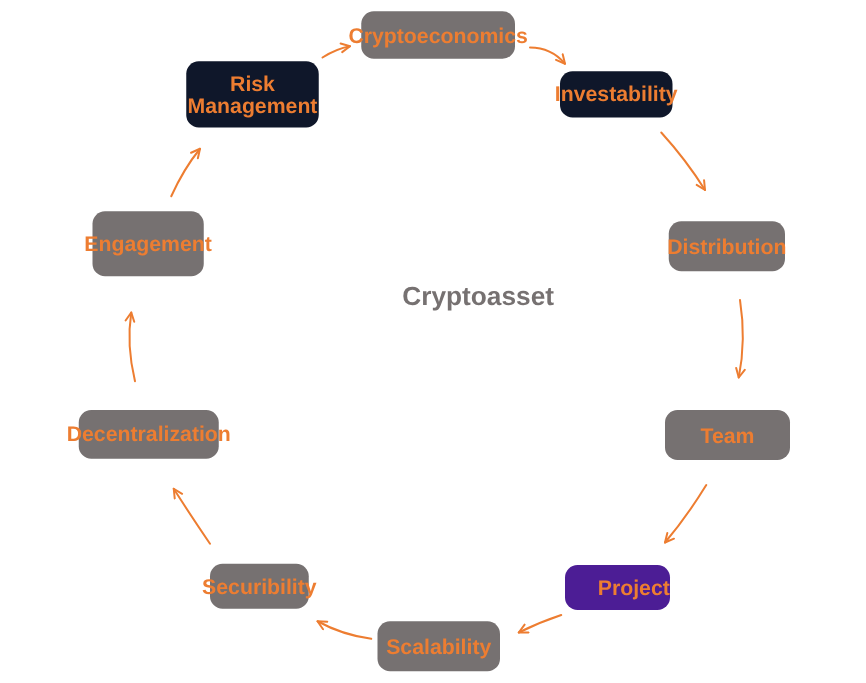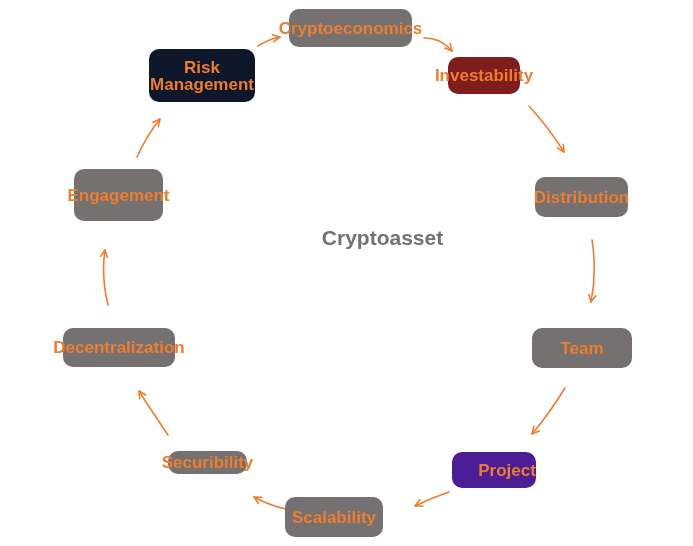--- a/index.html
+++ b/index.html
@@ -73,36 +73,36 @@
         <path d="M 108,305 Q 101,276 105,250" stroke="#ED7D31" marker-end="url(#arrowhead)"></path>
         <path d="M 137,157 Q 147,135 160,119" stroke="#ED7D31" marker-end="url(#arrowhead)"></path>
         <path d="M 258,46 Q 269,39 280,37" stroke="#ED7D31" marker-end="url(#arrowhead)"></path>
       </g>
   </svg>
 
   <div id="node-layer">
       <div class="node" style="left: 289px; top: 9px; width: 123px; height: 38px; background: rgb(118, 113, 113); color: rgb(237, 125, 49);">
         <span>Cryptoeconomics</span>
       </div>
-      <div class="node" style="left: 448px; top: 57px; width: 72px; height: 37px; background: #7f1d1d; color: rgb(237, 125, 49);">
+      <div class="node" style="left: 448px; top: 57px; width: 90px; height: 37px; background: #0f172a; color: rgb(237, 125, 49);">
         <span>Investability</span>
       </div>
       <div class="node" style="left: 535px; top: 177px; width: 93px; height: 40px; background: rgb(118, 113, 113); color: rgb(237, 125, 49);">
         <span>Distribution</span>
       </div>
       <div class="node" style="left: 532px; top: 328px; width: 100px; height: 40px; background: rgb(118, 113, 113); color: rgb(237, 125, 49);">
         <span>Team</span>
       </div>
       <div class="node" style="left: 452px; top: 452px; width: 84px; height: 36px; background: #4c1d95; color: rgb(237, 125, 49); padding-left: 28px;">
         <span>Project</span>
       </div>
-      <div class="node" style="left: 285px; top: 497px; width: 98px; height: 40px; background: rgb(118, 113, 113); color: rgb(237, 125, 49);">
+      <div class="node" style="left: 302px; top: 497px; width: 98px; height: 40px; background: rgb(118, 113, 113); color: rgb(237, 125, 49);">
         <span>Scalability</span>
       </div>
-      <div class="node" style="left: 168px; top: 451px; width: 79px; height: 23px; background: rgb(118, 113, 113); color: rgb(237, 125, 49);">
+      <div class="node" style="left: 168px; top: 451px; width: 79px; height: 36px; background: rgb(118, 113, 113); color: rgb(237, 125, 49);">
         <span>Securibility</span>
       </div>
       <div class="node" style="left: 63px; top: 328px; width: 112px; height: 39px; background: rgb(118, 113, 113); color: rgb(237, 125, 49);">
         <span>Decentralization</span>
       </div>
       <div class="node" style="left: 74px; top: 169px; width: 89px; height: 52px; background: rgb(118, 113, 113); color: rgb(237, 125, 49); text-align: right;">
         <span>Engagement</span>
       </div>
       <div class="node wrap" style="left: 149px; top: 49px; width: 106px; height: 53px; background: #0f172a; color: rgb(237, 125, 49);">
         <span>Risk Management</span>

